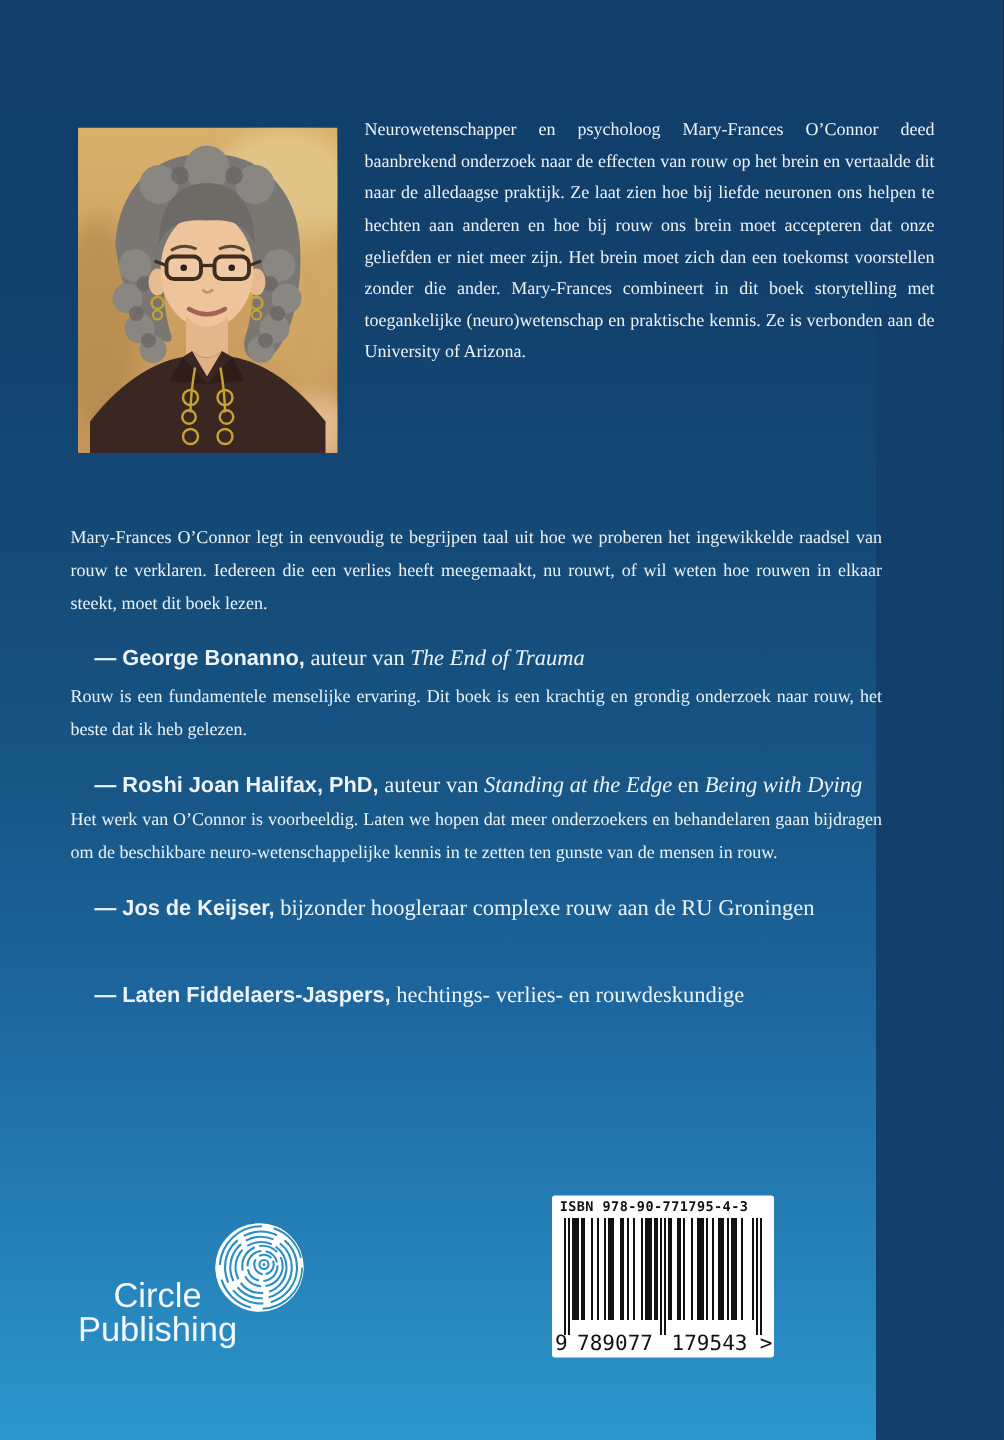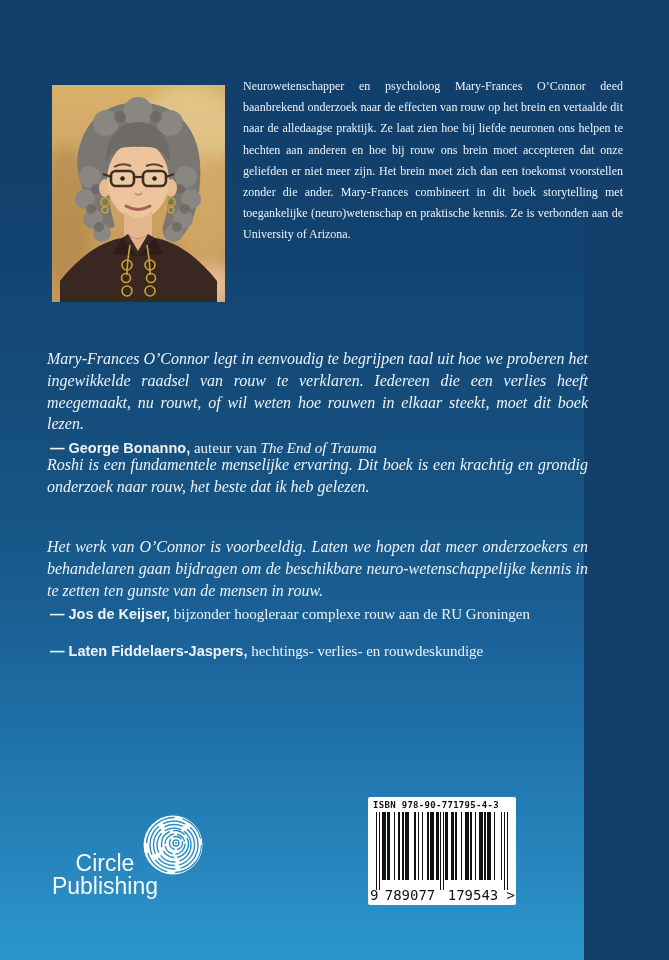--- a/index.html
+++ b/index.html
@@ -18,22 +18,22 @@
     position:absolute; left:52px; top:85px; width:173px; height:217px;
   }
   .photo svg { display:block; width:173px; height:217px; }
   .bio {
     position:absolute; left:243px; top:76px; width:380px;
     margin:0; color:#edf3f8; font-size:12px; line-height:21.2px;
     text-align:justify;
   }
   .quote { position:absolute; left:47px; width:541px; color:#edf3f8; }
   .q1 { top:348px; } .q2 { top:454px; } .q3 { top:536px; } .q4 { top:638px; }
-  .qtext { margin:0; font-size:16px; line-height:21.8px; text-align:justify;font-style:italic; }
-  .attr  { margin:3px; font-size:15px; line-height:21.8px; white-space:nowrap; }
+  .qtext { margin:0; font-size:12px; line-height:21.8px; text-align:justify; }
+  .attr  { margin:16px; font-size:15px; line-height:21.8px; white-space:nowrap; }
   .attr .who {
     font-family:"Liberation Sans", sans-serif; font-weight:bold; font-size:14.5px;
   }
   .attr .ital { font-style:italic; }
   .pub-name {
     position:absolute; left:40px; top:852px; width:130px; text-align:center;
     color:#f4f8fb; font-family:"Liberation Sans", sans-serif;
     font-size:23px; line-height:23px;
   }
   .pub-logo { position:absolute; left:141px; top:813px; width:64px; height:64px; }
@@ -143,21 +143,22 @@
   </div>
 
   <p class="bio">Neurowetenschapper en psycholoog Mary-Frances O’Connor deed baanbrekend onderzoek naar de effecten van rouw op het brein en vertaalde dit naar de alledaagse praktijk. Ze laat zien hoe bij liefde neuronen ons helpen te hechten aan anderen en hoe bij rouw ons brein moet accepteren dat onze geliefden er niet meer zijn. Het brein moet zich dan een toekomst voorstellen zonder die ander. Mary-Frances combineert in dit boek storytelling met toegankelijke (neuro)wetenschap en praktische kennis. Ze is verbonden aan de University of Arizona.</p>
 
   <div class="quote q1">
     <p class="qtext">Mary-Frances O’Connor legt in eenvoudig te begrijpen taal uit hoe we proberen het ingewikkelde raadsel van rouw te verklaren. Iedereen die een verlies heeft meegemaakt, nu rouwt, of wil weten hoe rouwen in elkaar steekt, moet dit boek lezen.</p>
     <p class="attr"><span class="who">— George Bonanno,</span><span> auteur van </span><span class="ital">The End of Trauma</span></p>
   </div>
 
   <div class="quote q2">
-    <p class="qtext">Roshi is een fundamentele menselijke ervaring. Dit boek is een krachtig en grondig onderzoek naar rouw, het beste dat ik heb gelezen.</p>
+    <p class="qtext">Rouw is een fundamentele menselijke ervaring. Dit boek is een krachtig en grondig onderzoek naar rouw, het beste dat ik heb gelezen.</p>
+    <p class="attr"><span class="who">— Roshi Joan Halifax, PhD,</span><span> auteur van </span><span class="ital">Standing at the Edge</span><span> en </span><span class="ital">Being with Dying</span></p>
   </div>
 
   <div class="quote q3">
     <p class="qtext">Het werk van O’Connor is voorbeeldig. Laten we hopen dat meer onderzoekers en behandelaren gaan bijdragen om de beschikbare neuro-wetenschappelijke kennis in te zetten ten gunste van de mensen in rouw.</p>
     <p class="attr"><span class="who">— Jos de Keijser,</span><span> bijzonder hoogleraar complexe rouw aan de RU Groningen</span></p>
   </div>
 
   <div class="quote q4">
     <p class="attr"><span class="who">— Laten Fiddelaers-Jaspers,</span><span> hechtings- verlies- en rouwdeskundige</span></p>
   </div>

